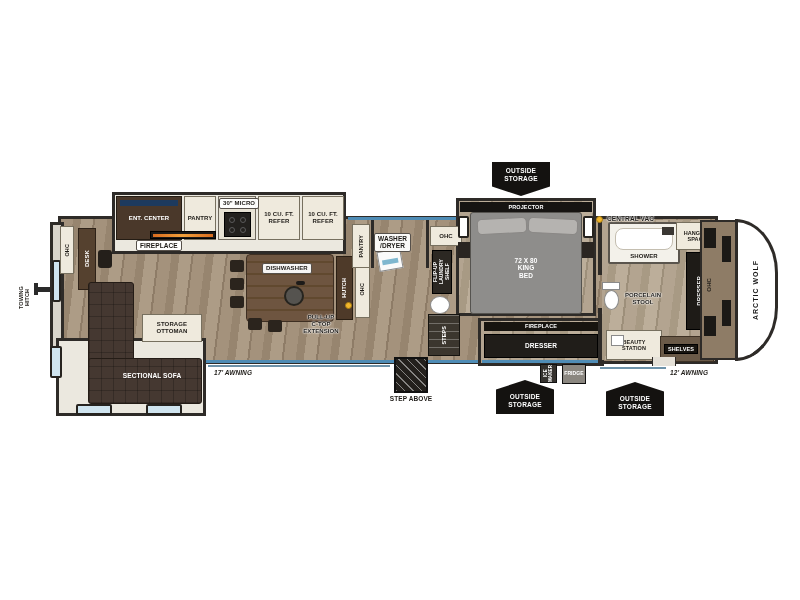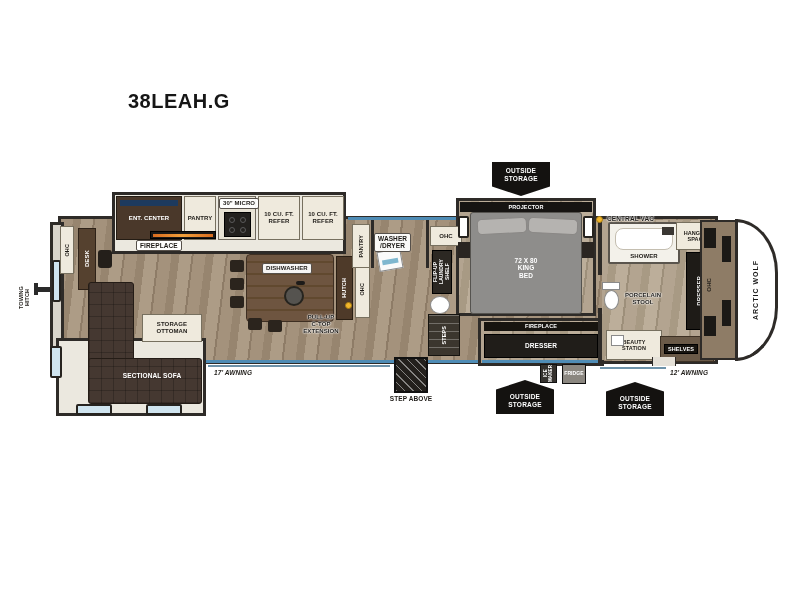--- a/index.html
+++ b/index.html
@@ -32,21 +32,20 @@
   .diag { background-image:repeating-linear-gradient(45deg,rgba(255,255,255,.45) 0 1px,transparent 1px 6px); }
   #title { font-size:20px; font-weight:600; letter-spacing:.5px; color:#161616; }
   .accent { background:#4f8cb5; }
   .vacdot { background:#f2b62c; border:1px solid #a87d12; border-radius:50%; }
 </style>
 </head>
 <body>
 
 <div id="plan">
 
-  <div id="title" class="abs" style="left:128px;top:90px;">38LEAH.G</div>
 
   <div class="abs wood wall" style="left:58px;top:216px;width:660px;height:148px;z-index:1;"></div>
 
   <div class="abs wall" style="left:50px;top:222px;width:14px;height:138px;background:#d9d5cc;z-index:2;"></div>
   <div class="abs window" style="left:52px;top:260px;width:9px;height:42px;z-index:3;"></div>
   <div class="abs" style="left:38px;top:287px;width:12px;height:5px;background:#2a2a2a;z-index:3;"></div>
   <div class="abs" style="left:34px;top:283px;width:4px;height:12px;background:#2a2a2a;z-index:3;"></div>
   <div class="abs lbl vlabel halo" style="left:18px;top:286px;font-size:5.5px;z-index:5;">TOWING
 HITCH</div>
 

